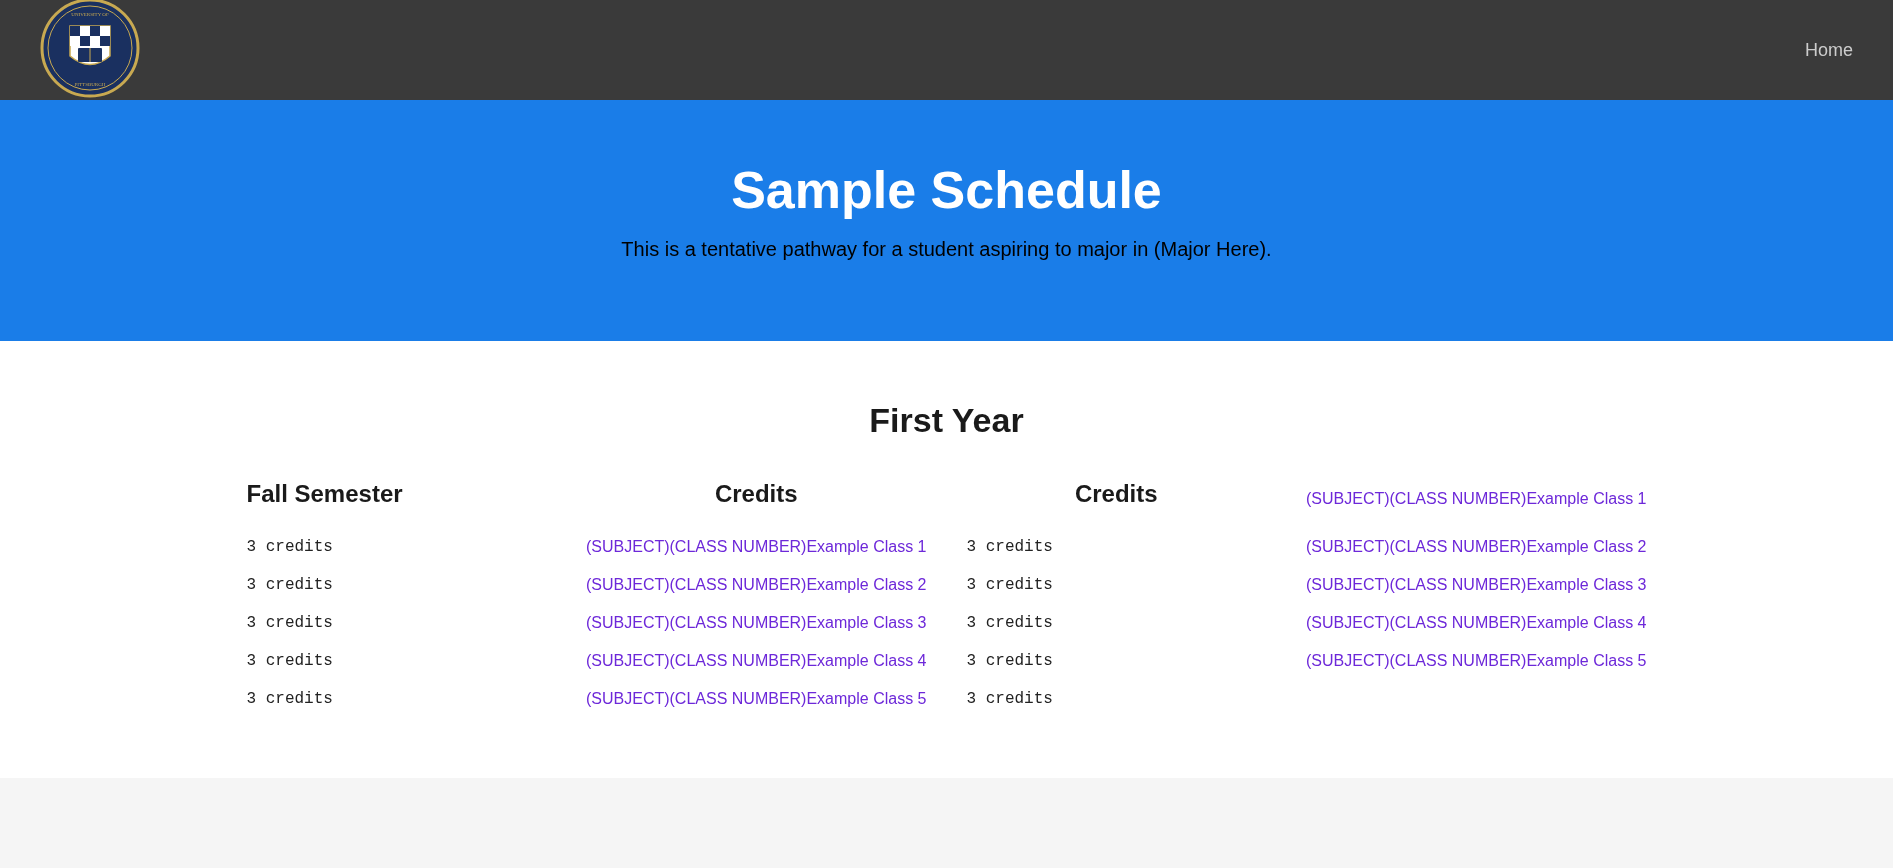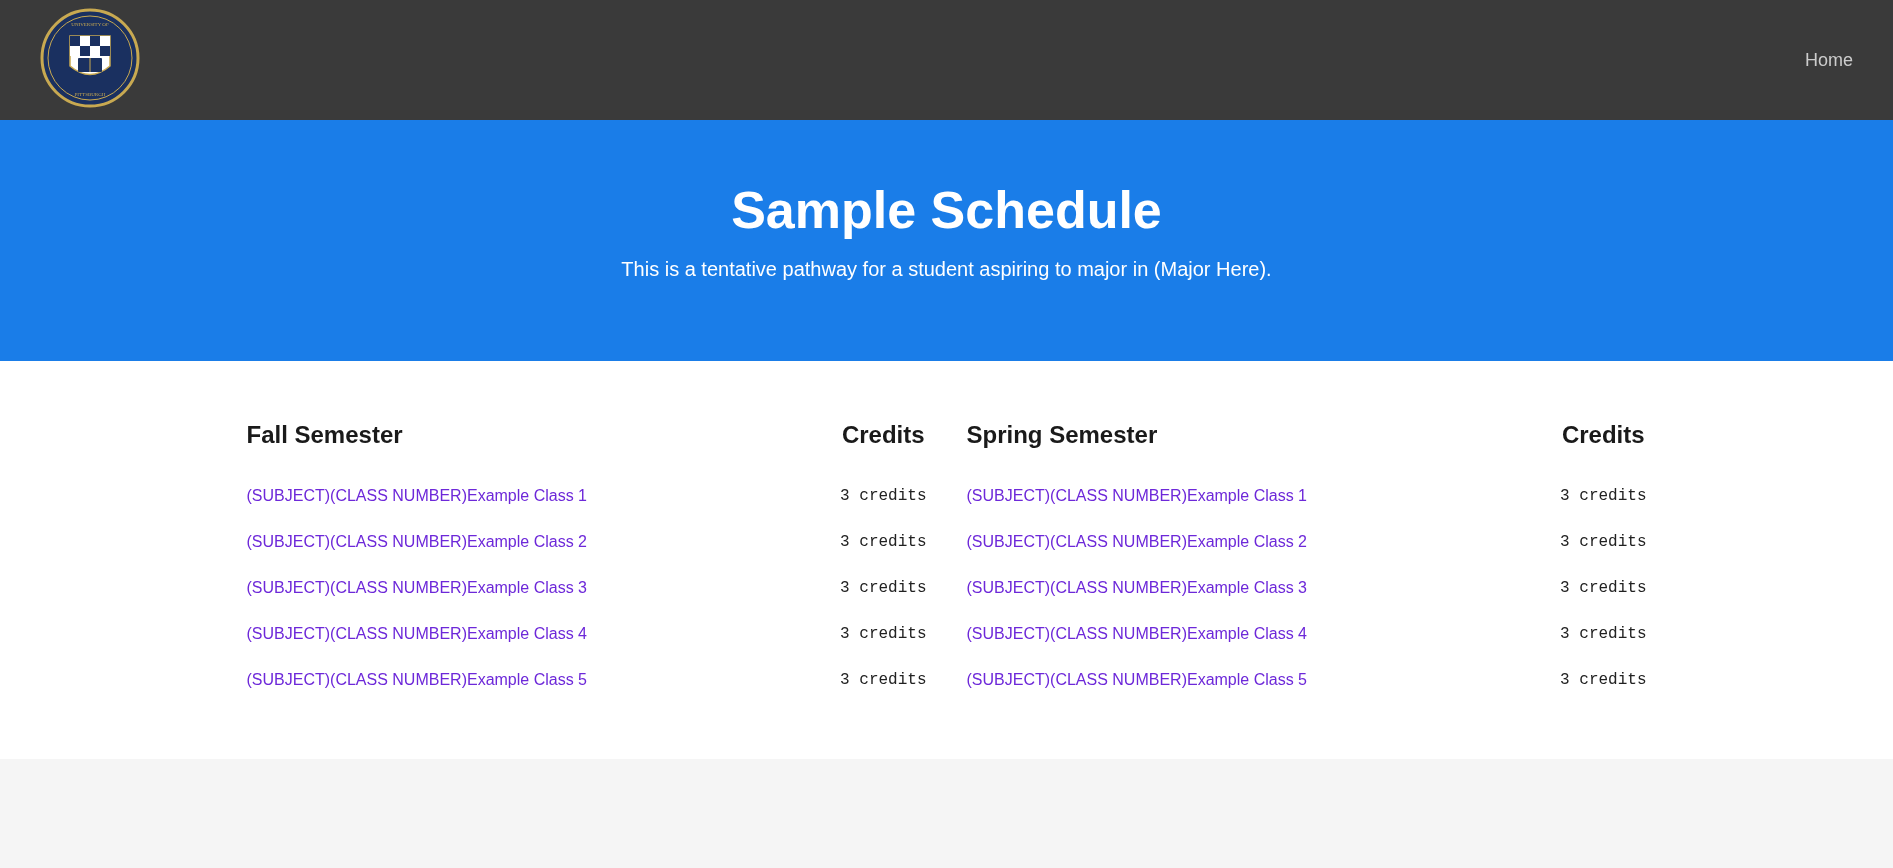--- a/index.html
+++ b/index.html
@@ -9,21 +9,21 @@
     }
 
     body {
       font-family: 'Segoe UI', Arial, sans-serif;
       background: #f5f5f5;
     }
 
     
     .navbar {
       background: #3a3a3a;
-      height: 120px;
+      height: 100px;
       display: flex;
       align-items: center;
       justify-content: space-between;
       padding: 0 40px;
     }
 
     .navbar-home {
       color: #cccccc;
       font-size: 18px;
       text-decoration: none;
@@ -37,21 +37,21 @@
     }
 
     .hero-title {
       color: #ffffff;
       font-size: 52px;
       font-weight: 700;
       margin-bottom: 18px;
     }
 
     .hero-subtitle {
-      color: #ffffff;
+      color: #000000;
       font-size: 20px;
       font-weight: 400;
     }
 
     
     .main-content {
       background: #ffffff;
       padding: 60px 80px;
     }
 
@@ -59,21 +59,21 @@
       text-align: center;
       font-size: 34px;
       font-weight: 700;
       color: #1a1a1a;
       margin-bottom: 40px;
     }
 
     .schedule-grid {
       display: grid;
       grid-template-columns: 1fr auto 1fr auto;
-      gap: 8px 40px;
+      gap: 0 40px;
       max-width: 1400px;
       margin: 0 auto;
     }
 
     .col-header {
       font-size: 24px;
       font-weight: 700;
       color: #1a1a1a;
       padding-bottom: 20px;
       border-bottom: none;
@@ -133,27 +133,27 @@
   </div>
   <a class="navbar-home" href="#">Home</a>
 </nav>
 
 <div class="hero">
   <h1 class="hero-title">Sample Schedule</h1>
   <p class="hero-subtitle">This is a tentative pathway for a student aspiring to major in (Major Here).</p>
 </div>
 
 <div class="main-content">
+  <h2 class="year-title">First Year</h2>
 
   <div class="schedule-grid">
 
     <div class="col-header">Fall Semester</div>
     <div class="col-header credits-col">Credits</div>
 
-    <div class="col-header">Spring Semester</div>
     <div class="col-header credits-col">Credits</div>
 
   <div class="course-row">(SUBJECT)(CLASS NUMBER)Example Class 1</div>
       <div class="credits-row">3 credits</div>
       <div class="course-row">(SUBJECT)(CLASS NUMBER)Example Class 1</div>
       <div class="credits-row">3 credits</div>
       <div class="course-row">(SUBJECT)(CLASS NUMBER)Example Class 2</div>
       <div class="credits-row">3 credits</div>
       <div class="course-row">(SUBJECT)(CLASS NUMBER)Example Class 2</div>
       <div class="credits-row">3 credits</div>

